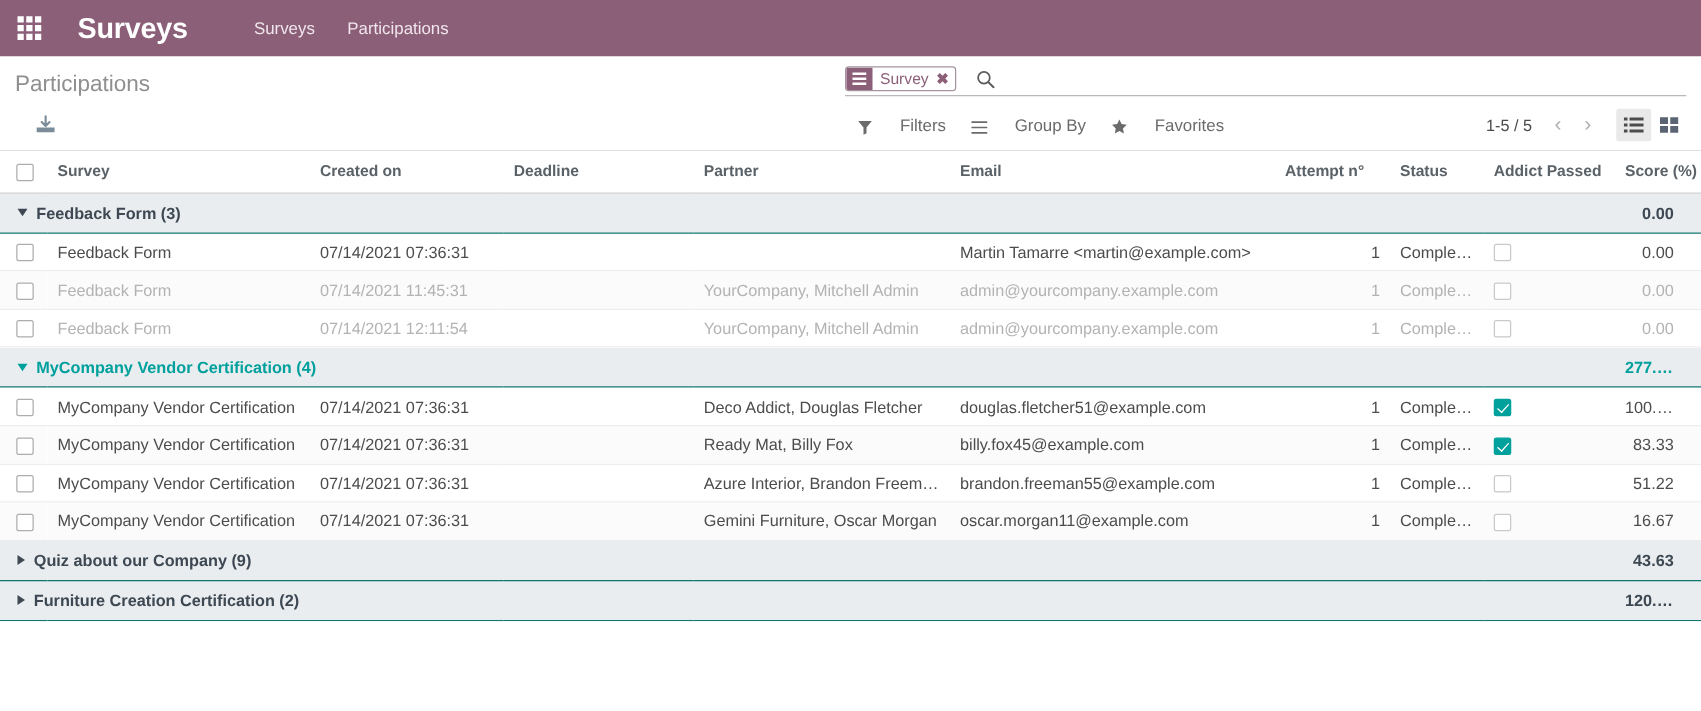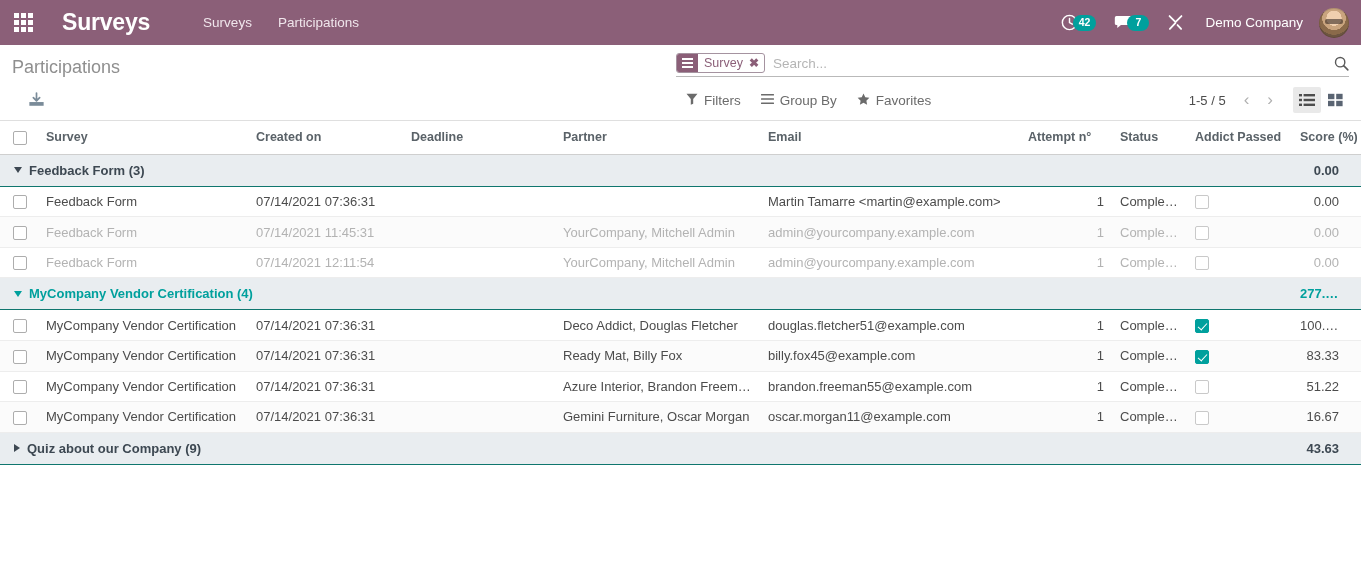--- a/index.html
+++ b/index.html
@@ -208,21 +208,21 @@
     left: 676px;
     display: flex;
     align-items: center;
     gap: 0;
   }
   .dropdown-toggle {
     color: #6b6b6b;
     font-size: 13.5px;
     padding: 4px 10px;
     cursor: pointer;
-    display: flex; align-items: flex-start; gap: 6px;
+    display: flex; align-items: flex-end; gap: 22px;
     white-space: nowrap;
   }
   .cp-right {
     margin-left: auto;
     display: flex;
     align-items: center;
     gap: 2px;
   }
   .pager-value {
     font-size: 13px;
@@ -368,60 +368,37 @@
         <i></i>
         <i></i>
     </span>
   </div>
   <div class="brand">Surveys</div>
   <div class="nav-links">
     <div class="nav-link">Surveys</div>
     <div class="nav-link">Participations</div>
   </div>
 
-  <div class="nav-right">
-    <div class="sys-item">
-      <svg width="17" height="17" viewBox="0 0 20 20">
-        <path d="M10 1.6a8.4 8.4 0 1 0 0 16.8 8.4 8.4 0 0 0 0-16.8z" fill="none" stroke="#ffffff" stroke-width="1.7"></path>
-        <path d="M10 5.2V10l3.3 2" fill="none" stroke="#ffffff" stroke-width="1.7" stroke-linecap="round"></path>
-      </svg>
-      <span class="badge">42</span>
-    </div>
-    <div class="sys-item">
-      <svg width="18" height="15" viewBox="0 0 22 18">
-        <path d="M3 1.2h16a2 2 0 0 1 2 2v7a2 2 0 0 1-2 2H8.5L4 15.6V12.2H3a2 2 0 0 1-2-2v-7a2 2 0 0 1 2-2z" fill="#ffffff"></path>
-      </svg>
-      <span class="badge">7</span>
-    </div>
-    <div class="sys-item">
-      <svg width="17" height="17" viewBox="0 0 20 20">
-        <path d="M3 2.4l6.2 6.2M17 2.4l-6.2 6.2M3.4 17.6L10 10.4M16.6 17.6L12.4 13" stroke="#ffffff" stroke-width="2.1" stroke-linecap="round" fill="none"></path>
-      </svg>
-    </div>
-    <div class="company-name">Demo Company</div>
-    <div class="avatar"></div>
-  </div>
 </div>
 
 <div class="control-panel">
 
   <div class="cp-row1">
     <div class="breadcrumb">Participations</div>
 
     <div class="searchview">
       <div class="facet">
         <span class="facet-icon">
           <i></i>
             <i></i>
             <i></i>
         </span>
         <span class="facet-label">Survey</span>
         <span class="facet-close">✖</span>
       </div>
-      <input class="search-input" type="text" value="" placeholder="Search..." style="">
       <span class="search-btn">
         <svg width="15" height="15" viewBox="0 0 18 18">
           <circle cx="7.4" cy="7.4" r="5.6" fill="none" stroke="#5a5a5a" stroke-width="1.7"></circle>
           <path d="M11.6 11.6L16.6 16.6" stroke="#5a5a5a" stroke-width="1.9" stroke-linecap="round"></path>
         </svg>
       </span>
     </div>
   </div>
 
   <div class="cp-row2">
@@ -589,16 +566,20 @@
           <td class="col-email">oscar.morgan11@example.com</td>
           <td class="col-attempt">1</td>
           <td class="col-status">Completed</td>
           <td class="col-quizz"><span class="cb readonly"></span></td>
           <td class="col-score">16.67</td>
         </tr>
         <tr class="group-row">
           <td class="group-title-cell" colspan="9"><span class="caret right"></span><span>Quiz about our Company (9)</span></td>
           <td class="col-score group-score">43.63</td>
         </tr>
+        <tr class="group-row">
+          <td class="group-title-cell" colspan="9"><span class="caret right"></span><span>Furniture Creation Certification (2)</span></td>
+          <td class="col-score group-score">120.00</td>
+        </tr>
       </tbody>
   </table>
   <div class="filler"></div>
 </div>
 
 </body></html>

